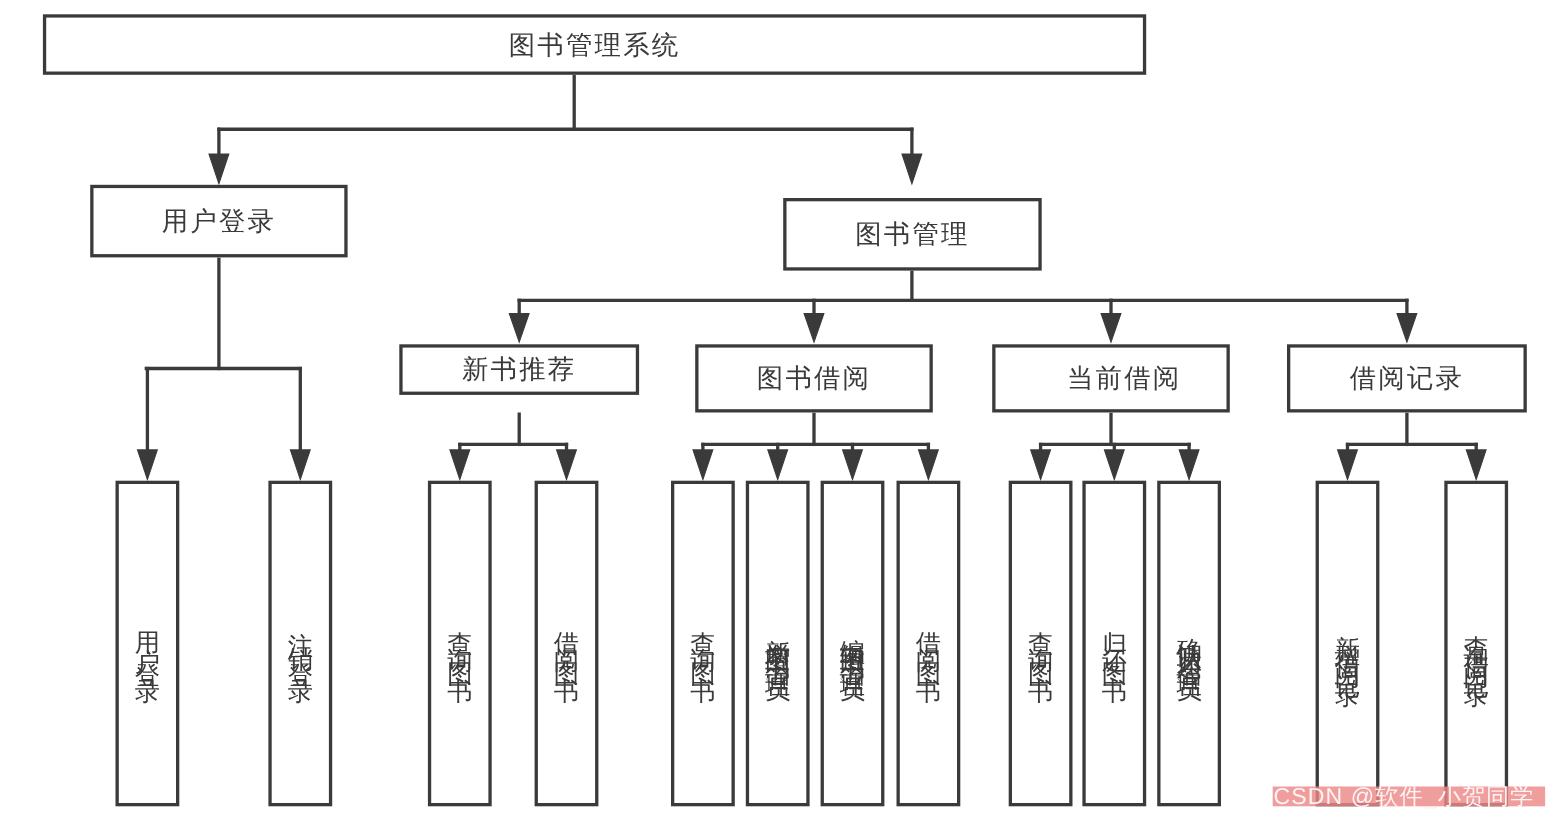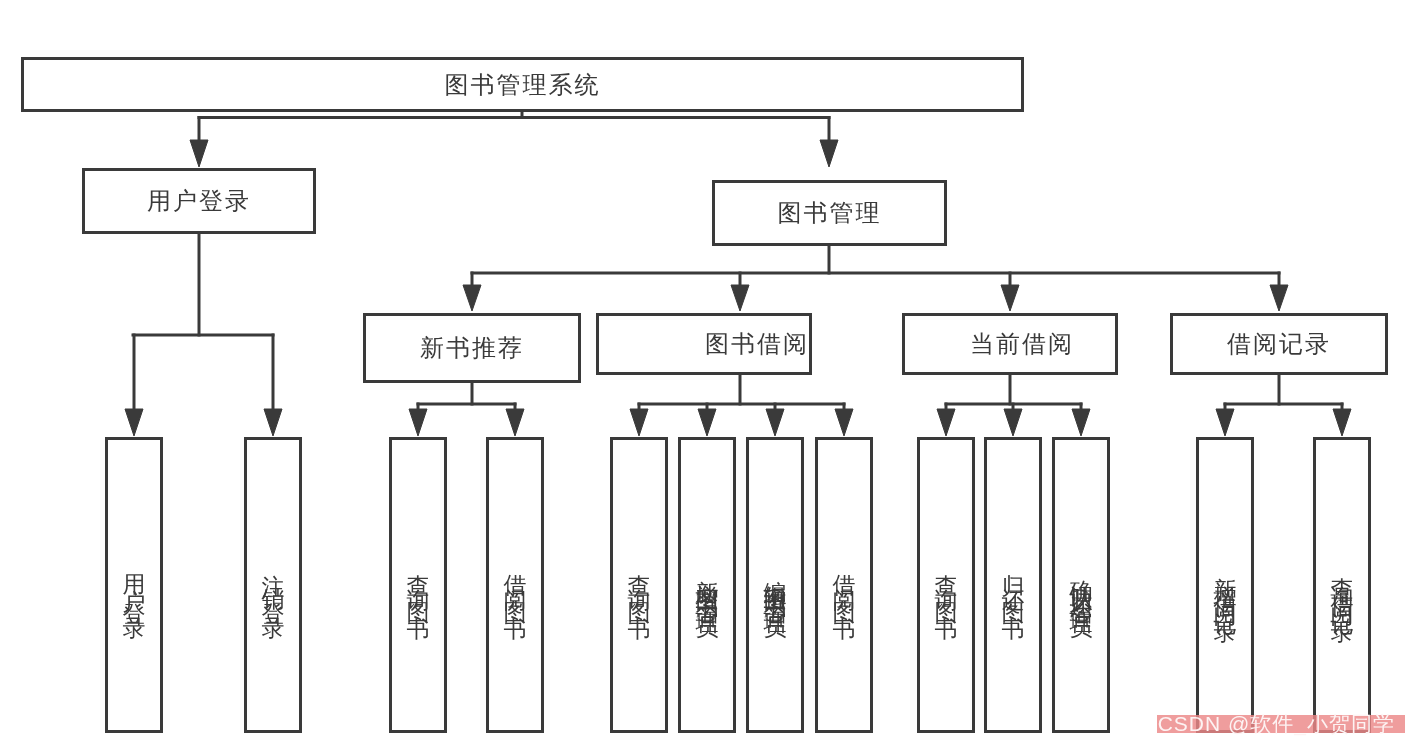--- a/index.html
+++ b/index.html
@@ -112,35 +112,35 @@
     <polygon points="1072,409 1090,409 1081,436"></polygon>
 
     <line x1="1279" y1="375" x2="1279" y2="405.5"></line>
     <line x1="1223.5" y1="404" x2="1343.5" y2="404"></line>
     <line x1="1225" y1="402.5" x2="1225" y2="414"></line>
     <line x1="1342" y1="402.5" x2="1342" y2="414"></line>
     <polygon points="1216,409 1234,409 1225,436"></polygon>
     <polygon points="1333,409 1351,409 1342,436"></polygon>
   </svg>
 
-  <div class="box" style="left:21px;top:13px;width:1003px;height:55px;margin-top:44px;">
+  <div class="box" style="left:39px;top:13px;width:1003px;height:55px;">
     <span class="hlabel">图书管理系统</span>
   </div>
 
   <div class="box" style="left:82px;top:168px;width:234px;height:66px;">
     <span class="hlabel">用户登录</span>
   </div>
   <div class="box" style="left:712px;top:168px;width:235px;height:66px;margin-top:12px;">
     <span class="hlabel">图书管理</span>
   </div>
 
-  <div class="box" style="left:363px;top:313px;width:218px;height:70px;">
+  <div class="box" style="left:363px;top:313px;width:218px;height:46px;">
     <span class="hlabel">新书推荐</span>
   </div>
-  <div class="box" style="left:596px;top:313px;width:216px;height:62px;justify-content:flex-end;">
+  <div class="box" style="left:632px;top:313px;width:216px;height:62px;">
     <span class="hlabel">图书借阅</span>
   </div>
   <div class="box" style="left:902px;top:313px;width:216px;height:62px;padding-left:24px;">
     <span class="hlabel">当前借阅</span>
   </div>
   <div class="box" style="left:1170px;top:313px;width:218px;height:62px;">
     <span class="hlabel">借阅记录</span>
   </div>
 
   <div class="box" style="left:105px;top:437px;width:58px;height:296px;">

